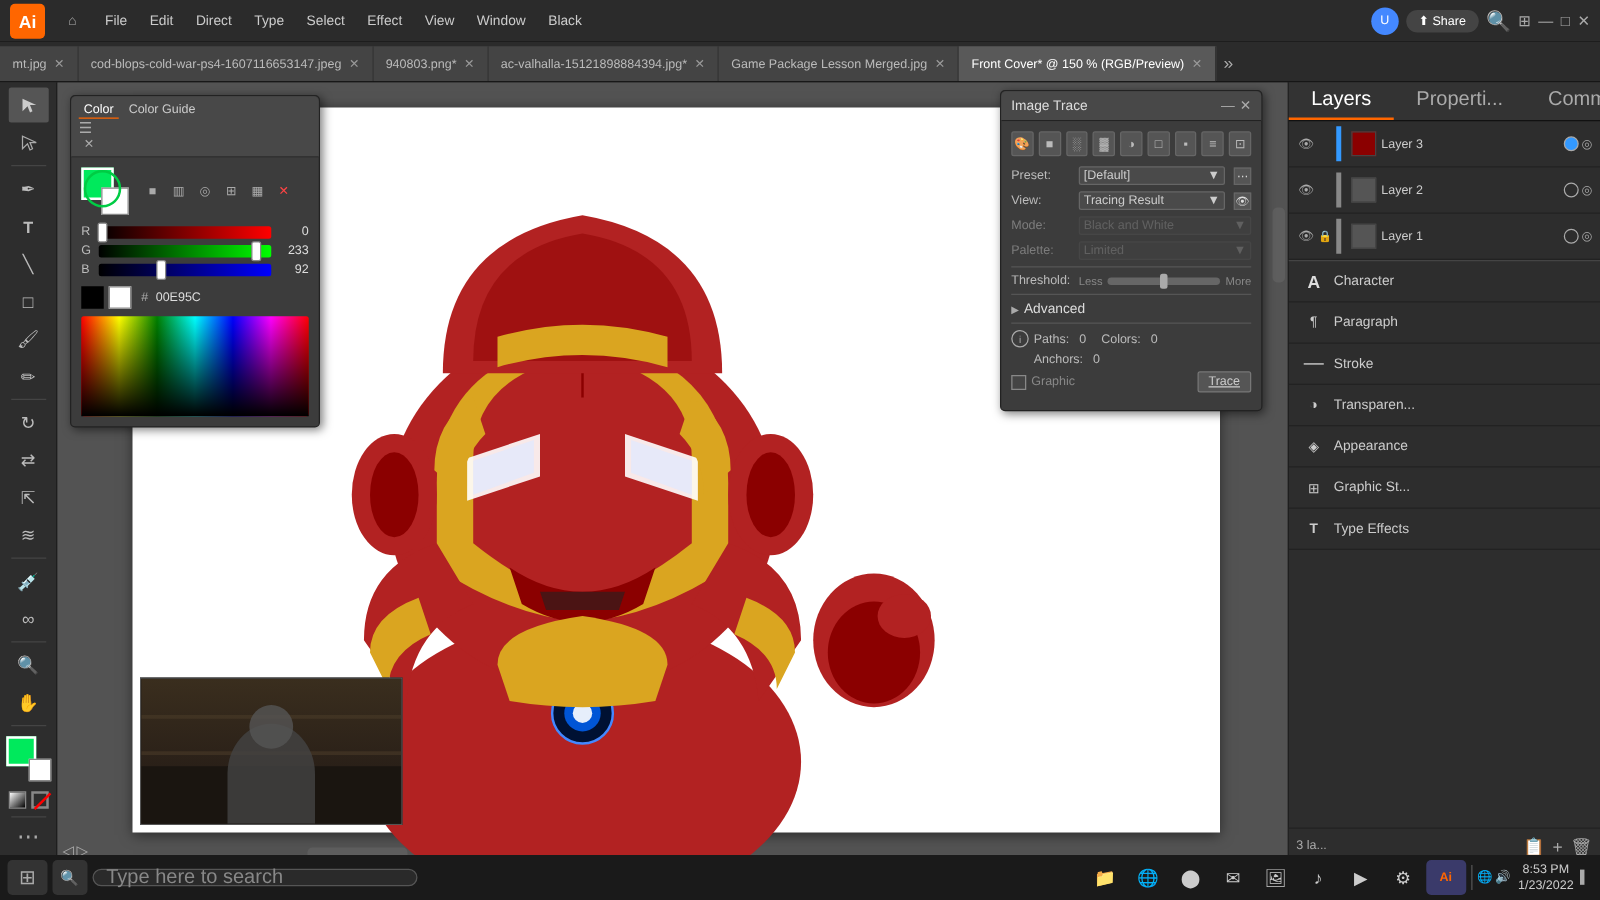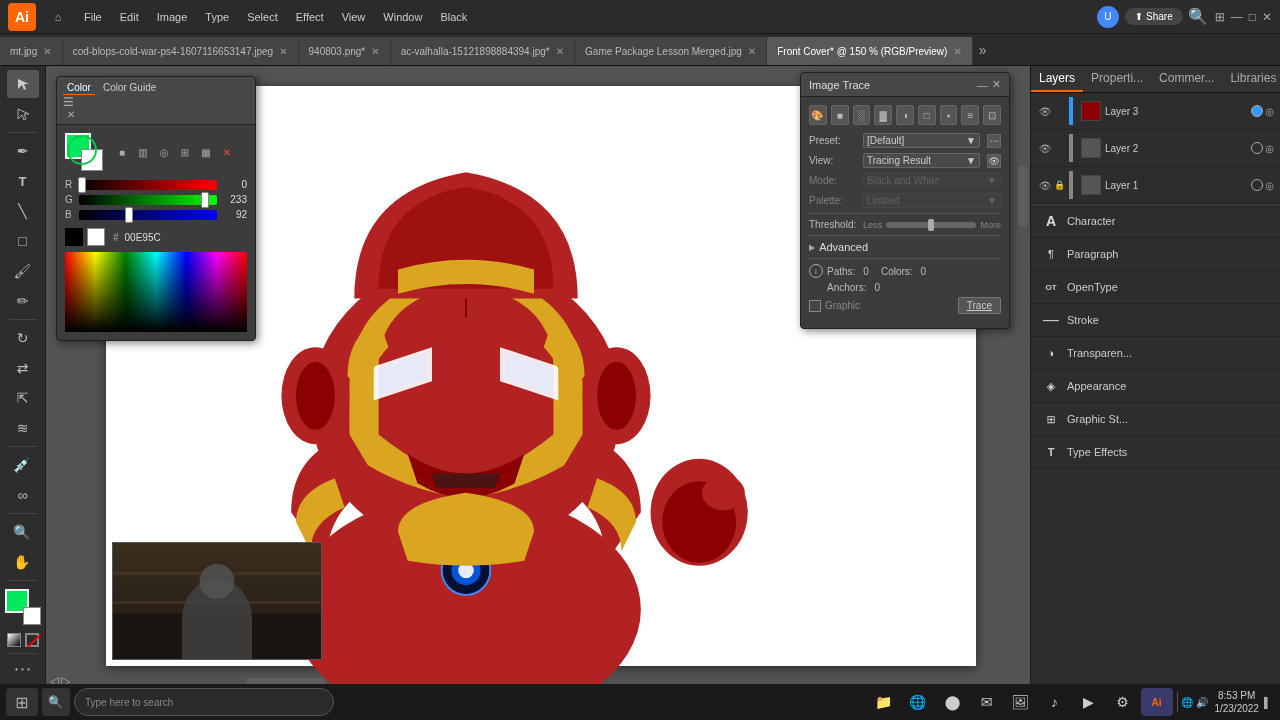--- a/index.html
+++ b/index.html
@@ -307,22 +307,22 @@
       font-size: 11px;
     }
     .prop-icon { width: 20px; height: 20px; display: flex; align-items: center; justify-content: center; margin-right: 6px; }
     .prop-label { flex: 1; }
     #layers-tabs {
       display: flex;
       border-bottom: 1px solid #1a1a1a;
       background: #333;
     }
     .layer-tab {
-      padding: 5px 8px;
-      font-size: 12px;
+      padding: 5px 18px;
+      font-size: 16px;
       color: #aaa;
       cursor: pointer;
     }
     .layer-tab.active { color: #fff; border-bottom: 2px solid #ff6600; }
 
     .layer-item {
       display: flex; align-items: center;
       padding: 4px 6px;
       border-bottom: 1px solid #222;
       font-size: 10px; color: #ccc;
@@ -412,24 +412,24 @@
       position: absolute;
       bottom: 0; left: 0; right: 0;
     }
     .taskbar-btn {
       width: 32px; height: 28px;
       background: #333; border-radius: 4px;
       display: flex; align-items: center; justify-content: center;
       color: #aaa; font-size: 16px; cursor: pointer;
     }
     #taskbar-search {
-      flex: 0 0 260px; height: 28px;
+      flex: 0 0 260px; height: 14px;
       background: #2a2a2a; border: 1px solid #555;
       border-radius: 14px; display: flex; align-items: center;
-      padding: 0 10px; color: #aaa; font-size: 10px; gap: 6px;
+      padding: 0 10px; color: #aaa; font-size: 16px; gap: 6px;
     }
     #taskbar-icons {
       display: flex; align-items: center; gap: 2px;
       margin-left: auto;
     }
     .taskbar-icon {
       width: 32px; height: 28px;
       display: flex; align-items: center; justify-content: center;
       color: #ccc; font-size: 14px; cursor: pointer;
       border-radius: 4px;
@@ -438,21 +438,21 @@
     .taskbar-active { background: #3a3a6a; }
   </style>
 </head>
 <body>
 
 <div id="menu-bar">
   <div class="app-icon">Ai</div>
   <div class="home-icon">⌂</div>
   <div class="menu-item">File</div>
   <div class="menu-item">Edit</div>
-  <div class="menu-item">Image</div>
+  <div class="menu-item">Direct</div>
   <div class="menu-item">Type</div>
   <div class="menu-item">Select</div>
   <div class="menu-item">Effect</div>
   <div class="menu-item">View</div>
   <div class="menu-item">Window</div>
   <div class="menu-item">Black</div>
   <div style="margin-left:auto; display:flex; align-items:center; gap:6px;">
     <div style="width:22px;height:22px;background:#4488ff;border-radius:50%;display:flex;align-items:center;justify-content:center;font-size:10px;color:white;">U</div>
     <div style="background:#444;border-radius:12px;padding:3px 10px;font-size:10px;color:#fff;display:flex;align-items:center;gap:4px;">⬆ Share</div>
     <div style="color:#aaa;font-size:16px;cursor:pointer;">🔍</div>
@@ -832,24 +832,20 @@
     <div id="right-panel-props" style="flex:1;overflow:hidden;">
       <div class="prop-item">
         <div class="prop-icon" style="font-weight:bold;font-size:14px;color:#ddd;">A</div>
         <span class="prop-label">Character</span>
       </div>
       <div class="prop-item">
         <div class="prop-icon">¶</div>
         <span class="prop-label">Paragraph</span>
       </div>
       <div class="prop-item">
-        <div class="prop-icon" style="font-size:8px;font-weight:bold;">OT</div>
-        <span class="prop-label">OpenType</span>
-      </div>
-      <div class="prop-item">
         <div class="prop-icon" style="font-size:16px;">—</div>
         <span class="prop-label">Stroke</span>
       </div>
       <div class="prop-item">
         <div class="prop-icon">◑</div>
         <span class="prop-label">Transparen...</span>
       </div>
       <div class="prop-item">
         <div class="prop-icon">◈</div>
         <span class="prop-label">Appearance</span>
@@ -857,20 +853,28 @@
       <div class="prop-item">
         <div class="prop-icon">⊞</div>
         <span class="prop-label">Graphic St...</span>
       </div>
       <div class="prop-item">
         <div class="prop-icon" style="font-weight:bold;">T</div>
         <span class="prop-label">Type Effects</span>
       </div>
     </div>
 
+    <div style="height:28px;background:#2d2d2d;border-top:1px solid #222;display:flex;align-items:center;padding:0 6px;gap:6px;">
+      <span style="font-size:10px;color:#aaa;">3 la...</span>
+      <div style="margin-left:auto;display:flex;gap:6px;">
+        <span style="font-size:14px;color:#aaa;cursor:pointer;">📋</span>
+        <span style="font-size:14px;color:#aaa;cursor:pointer;">+</span>
+        <span style="font-size:14px;color:#aaa;cursor:pointer;">🗑</span>
+      </div>
+    </div>
   </div>
 </div>
 
 <div id="status-bar">
   <div class="status-select">
     <span>150%</span>
     <span>▼</span>
   </div>
   <div class="status-separator"></div>
   <div class="status-select">

